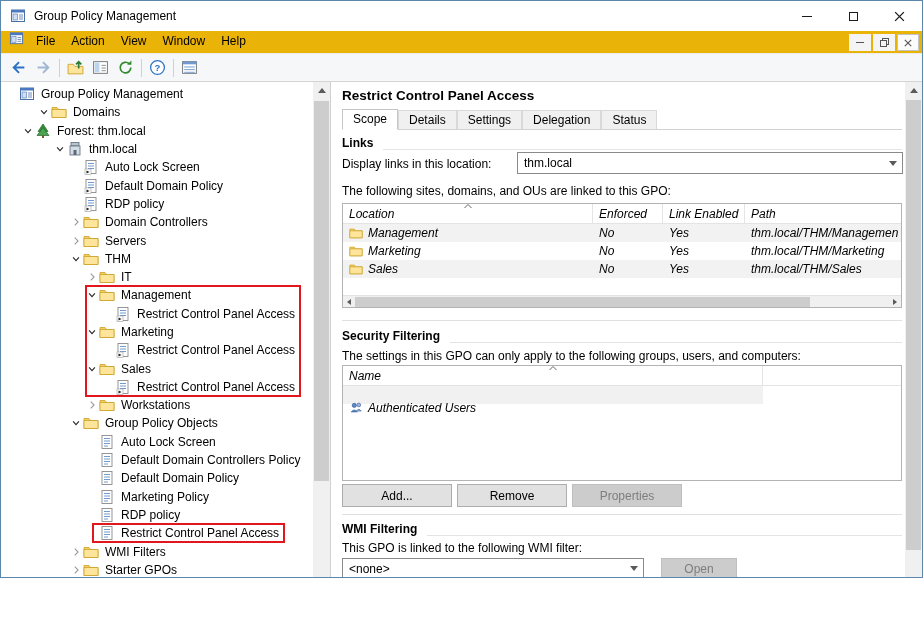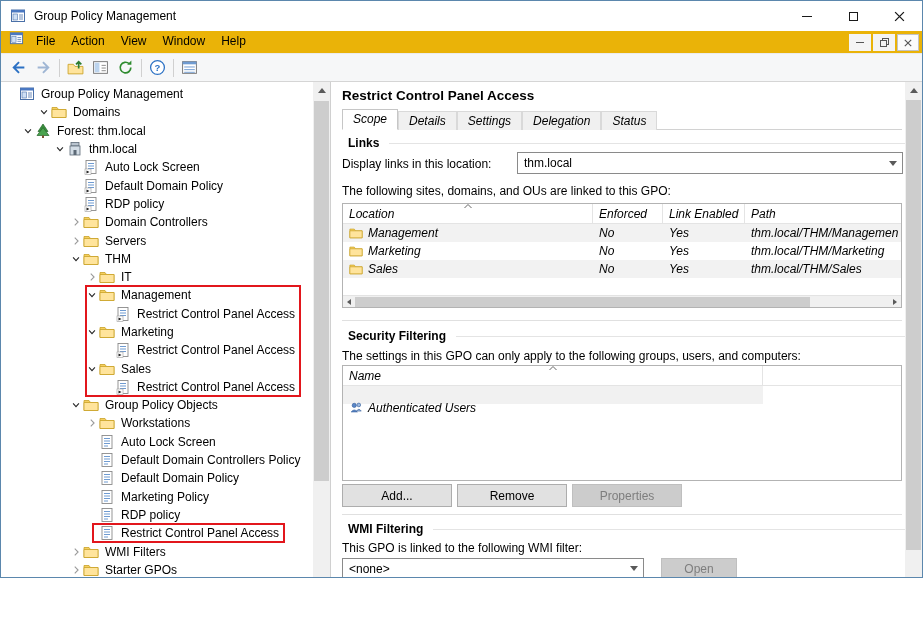--- a/index.html
+++ b/index.html
@@ -49,25 +49,25 @@
   .sb-thumb { position:absolute; left:1px; width:15px; background:#cdcdcd; }
   .tri-up { width:0; height:0; border-left:4px solid transparent; border-right:4px solid transparent; border-bottom:5px solid #5a5a5a; }
   .tri-down { width:0; height:0; border-left:4px solid transparent; border-right:4px solid transparent; border-top:5px solid #5a5a5a; }
   .tri-left { width:0; height:0; border-top:3px solid transparent; border-bottom:3px solid transparent; border-right:4px solid #5a5a5a; }
   .tri-right { width:0; height:0; border-top:3px solid transparent; border-bottom:3px solid transparent; border-left:4px solid #5a5a5a; }
 
   
   .content-pane { flex:1; position:relative; background:#fff; overflow:hidden; }
   .abs { position:absolute; }
   .gpo-title { left:11px; top:6px; font-size:13.5px; font-weight:bold; }
-  .tabs { left:11px; top:27px; height:21px; display:flex; align-items:flex-end; z-index:2;font-style:italic; }
+  .tabs { left:11px; top:27px; height:21px; display:flex; align-items:center; z-index:2; }
   .tab { font-size:12px; padding:2px 10px 0 10px; border:1px solid #d9d9d9; border-bottom:none; background:#f0f0f0; height:19px; }
   .tab.active { background:#fff; border:1px solid #c6c6c6; border-bottom:1px solid #fff; height:21px; }
   .tab-underline { left:11px; top:47px; width:560px; border-top:1px solid #d2d2d2; z-index:1; }
-  .section-h { display:flex; align-items:center; font-weight:bold; font-size:12px;margin-left:6px; }
+  .section-h { display:flex; align-items:flex-end; font-weight:bold; font-size:12px; }
   .section-h .rule { flex:1; height:1px; background:#e4e4e4; margin-left:10px; }
   .field-label { font-size:12px; }
   .desc { font-size:12px; }
   .combo { border:1px solid #8a8a8a; background:#fff; display:flex; align-items:center; font-size:12px; padding-left:6px; }
   .combo .arrow { margin-left:auto; width:19px; align-self:stretch; display:flex; align-items:center; justify-content:center; }
   .sep-line { left:11px; width:560px; height:1px; background:#e0e0e0; }
 
   .gtable { border:1px solid #b3b3b3; background:#fff; overflow:hidden;font-style:italic; }
   .thead { display:flex; height:20px; border-bottom:1px solid #e4e4e4; font-size:12px; }
   .th { padding-top:3px; padding-left:6px; border-right:1px solid #e4e4e4; position:relative; }
@@ -459,47 +459,47 @@
                   <line x1="5" y1="4.5" x2="11" y2="4.5"></line>
                   <line x1="5" y1="7" x2="11" y2="7"></line>
                   <line x1="5" y1="9.5" x2="11" y2="9.5"></line>
                 </g>
                 <rect x="2" y="10" width="6" height="5.5" fill="#fff" stroke="#9a9a9a" stroke-width="0.6"></rect>
                 <path d="M3.5 14.5 L3.5 11.5 L6.5 13 Z" fill="#1d1d1d"></path>
               </svg>
             </span>
             <span class="tlabel">Restrict Control Panel Access</span>
           </div>
+          <div class="trow" style="padding-left: 83px;">
+            <span class="chev">
+              <svg width="10" height="10" viewBox="0 0 12 12">
+                <path d="M4.5 2 L8.5 6 L4.5 10" fill="none" stroke="#9a9a9a" stroke-width="1.3"></path>
+              </svg>
+            </span>
+            <span class="ticon">
+              <svg viewBox="0 0 16 16">
+                <path d="M1 3.5 h5 l1.5 2 H15 v8 H1 Z" fill="#f6cf5f" stroke="#c9a227" stroke-width="0.8"></path>
+                <path d="M1 5.5 h14 v8 H1 Z" fill="#ffe49c" stroke="#c9a227" stroke-width="0.8"></path>
+              </svg>
+            </span>
+            <span class="tlabel">Workstations</span>
+          </div>
           <div class="trow" style="padding-left: 67px;">
             <span class="chev">
               <svg width="10" height="10" viewBox="0 0 12 12">
                 <path d="M2.5 4 L6 8 L9.5 4" fill="none" stroke="#262626" stroke-width="1.3"></path>
               </svg>
             </span>
             <span class="ticon">
               <svg viewBox="0 0 16 16">
                 <path d="M1 3.5 h5 l1.5 2 H15 v8 H1 Z" fill="#f6cf5f" stroke="#c9a227" stroke-width="0.8"></path>
                 <path d="M1 5.5 h14 v8 H1 Z" fill="#ffe49c" stroke="#c9a227" stroke-width="0.8"></path>
               </svg>
             </span>
             <span class="tlabel">Group Policy Objects</span>
-          </div>
-          <div class="trow" style="padding-left: 83px;">
-            <span class="chev">
-              <svg width="10" height="10" viewBox="0 0 12 12">
-                <path d="M4.5 2 L8.5 6 L4.5 10" fill="none" stroke="#9a9a9a" stroke-width="1.3"></path>
-              </svg>
-            </span>
-            <span class="ticon">
-              <svg viewBox="0 0 16 16">
-                <path d="M1 3.5 h5 l1.5 2 H15 v8 H1 Z" fill="#f6cf5f" stroke="#c9a227" stroke-width="0.8"></path>
-                <path d="M1 5.5 h14 v8 H1 Z" fill="#ffe49c" stroke="#c9a227" stroke-width="0.8"></path>
-              </svg>
-            </span>
-            <span class="tlabel">Workstations</span>
           </div>
           <div class="trow" style="padding-left: 83px;">
             <span class="chev"></span>
             <span class="ticon">
               <svg viewBox="0 0 16 16">
                 <rect x="3" y="1.5" width="10" height="13" fill="#fff" stroke="#8a8a8a" stroke-width="0.9"></rect>
                 <g stroke="#6f9bd1" stroke-width="1">
                   <line x1="5" y1="4.5" x2="11" y2="4.5"></line>
                   <line x1="5" y1="7" x2="11" y2="7"></line>
                   <line x1="5" y1="9.5" x2="11" y2="9.5"></line>

